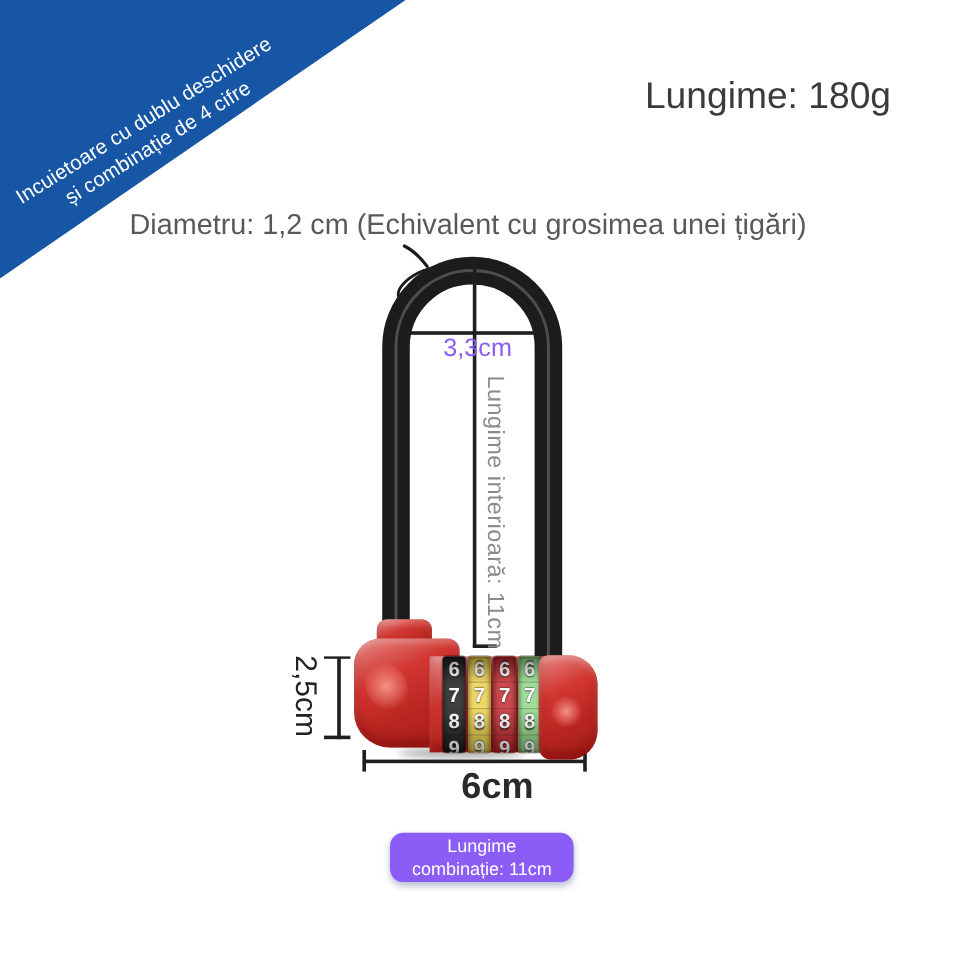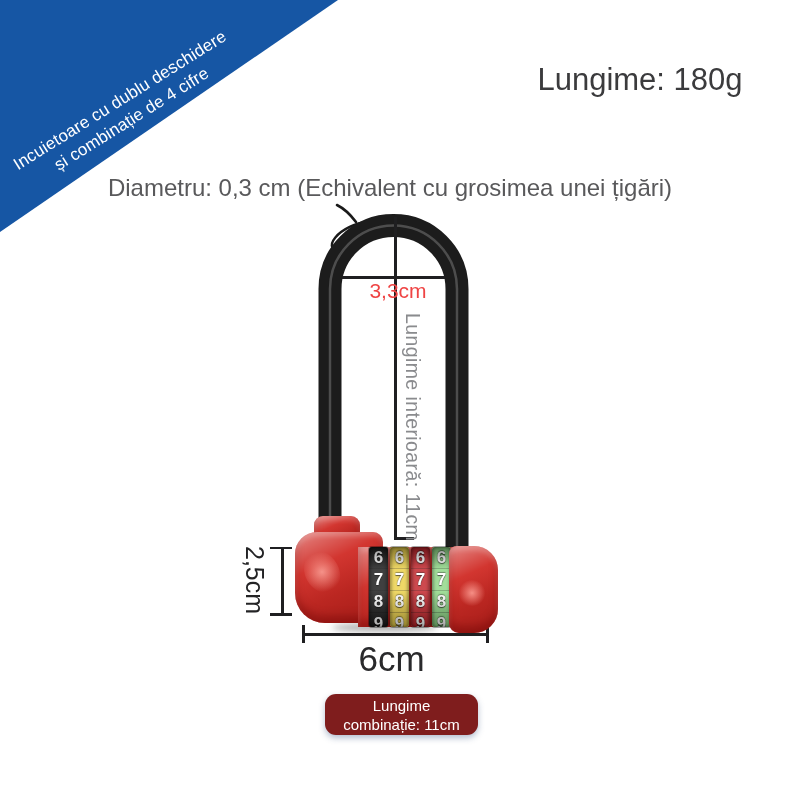--- a/index.html
+++ b/index.html
@@ -22,26 +22,26 @@
   .weight {
     position:absolute; left:495px; top:62px; width:290px; text-align:center;
     font-size:31px; color:#3b3b3d;
   }
   .diameter {
     position:absolute; left:88px; top:174px; width:604px; text-align:center;
     font-size:24px; color:#59595b;
   }
   
   .dim { position:absolute; background:#1f1f21; }
-  .dim-label { position:absolute; color:#ef4444; }
+  .dim-label { position:absolute; color:#8b5cf6; }
   .vtext { writing-mode:vertical-rl; white-space:nowrap; }
   .label-33 { left:352px; top:279px; width:92px; text-align:center; font-size:21px; }
   .label-lungime { left:401px; top:313px; font-size:19.5px; color:#8a8b8e; letter-spacing:.4px; }
   .label-25 { left:240px; top:546px; font-size:25px; color:#232325; }
-  .label-6  { left:334px; top:639px; width:115px; text-align:center; font-size:35px; color:#2a2a2c; }
+  .label-6  { left:357px; top:639px; width:115px; text-align:center; font-size:30px; color:#2a2a2c;font-weight:bold; }
   
   .shackle-svg { position:absolute; left:308px; top:200px; }
   .callout-svg { position:absolute; left:325px; top:198px; }
   .lock-shadow {
     position:absolute; left:332px; top:623px; width:105px; height:9px;
     background:#9a9a9a; border-radius:50%; filter:blur(3px); opacity:.75;
   }
   .red-part { position:absolute; }
   .red-part::after {
     content:""; position:absolute; inset:0; border-radius:inherit;
@@ -93,21 +93,21 @@
 
 <div class="stage">
 
   <div class="banner" style="background-color: rgb(22, 86, 164);"></div>
   <div class="banner-text">
     <div>Incuietoare cu dublu deschidere</div>
     <div>și combinație de 4 cifre</div>
   </div>
 
   <div class="weight">Lungime: 180g</div>
-  <div class="diameter">Diametru: 0,3 cm (Echivalent cu grosimea unei țigări)</div>
+  <div class="diameter">Diametru: 1,2 cm (Echivalent cu grosimea unei țigări)</div>
 
   <svg class="callout-svg" width="70" height="60" viewBox="0 0 70 60">
     <path d="M12,7 Q22,12 31,24" fill="none" stroke="#1a1a1a" stroke-width="2.6" stroke-linecap="round"></path>
     <ellipse cx="29" cy="39" rx="24" ry="11" transform="rotate(-26 29 39)" fill="none" stroke="#1a1a1a" stroke-width="2.4"></ellipse>
   </svg>
 
   <svg class="shackle-svg" width="170" height="400" viewBox="0 0 170 400">
     <path d="M22,332 L22,89 A63.5,63.5 0 0 1 149,89 L149,390" fill="none" stroke="#1c1c1c" stroke-width="23" style="stroke: rgb(28, 28, 28);"></path>
     <path d="M22,332 L22,89 A63.5,63.5 0 0 1 149,89 L149,390" fill="none" stroke="#565656" stroke-width="2.5" opacity="0.85"></path>
   </svg>
@@ -156,18 +156,18 @@
     <div class="dial" style="background-color: rgb(144, 216, 135);">
       <div class="digit">6</div>
       <div class="digit">7</div>
       <div class="digit">8</div>
       <div class="digit">9</div>
     </div>
   </div>
 
   <div class="red-part cap" style="background-color: rgb(208, 43, 37);"></div>
 
-  <div class="badge" style="background-color: #7f1d1d;">
+  <div class="badge" style="background-color: #8b5cf6;">
     <div>Lungime</div>
     <div>combinație: 11cm</div>
   </div>
 
 </div>
 
 </body></html>

